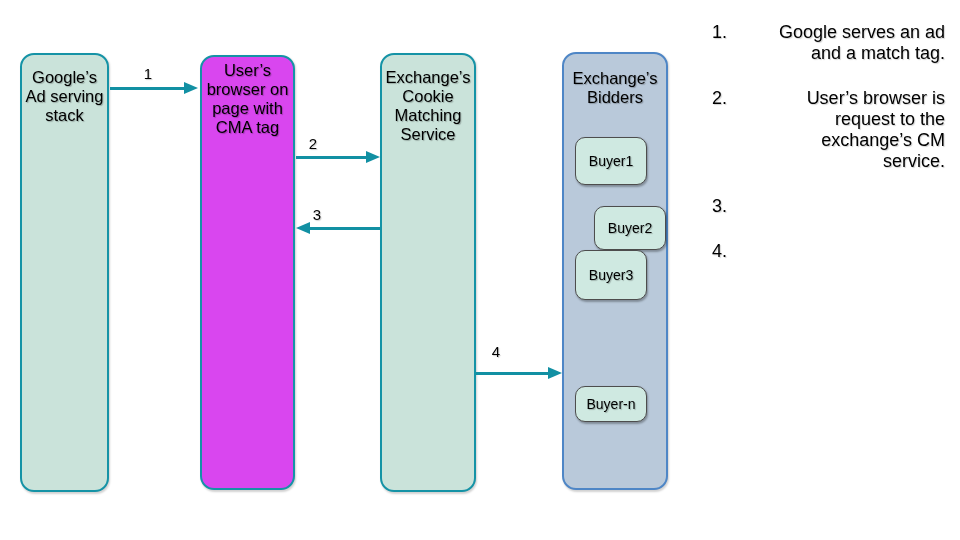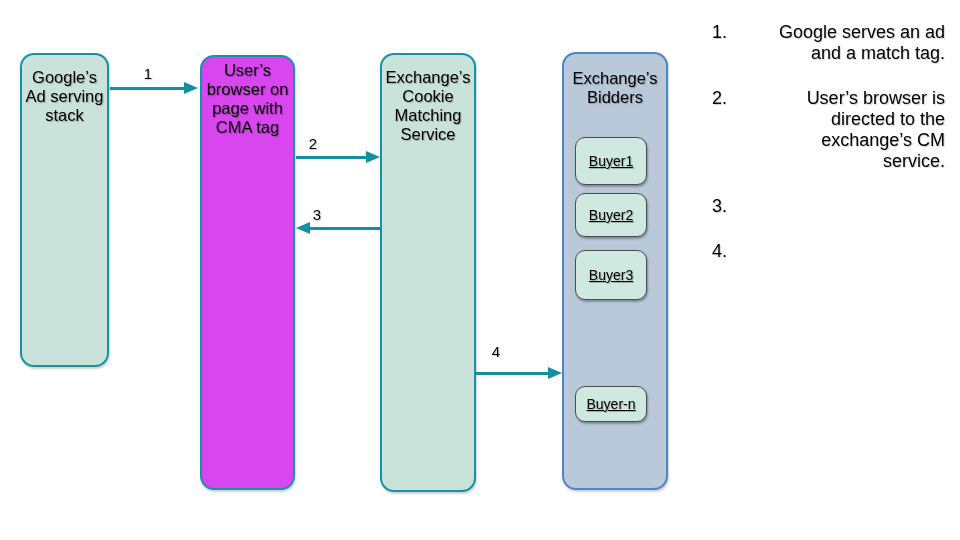--- a/index.html
+++ b/index.html
@@ -21,44 +21,43 @@
     text-align: center;
     box-shadow: 1px 1.5px 2px rgba(0,0,0,0.18);
   }
   .lane-label {
     font-size: 16.5px;
     line-height: 19px;
     white-space: pre-line;
     color: #000;
     text-shadow: 1px 1px 1px rgba(0,0,0,0.25);
   }
-  #lane-google   { left: 20px;  top: 53px; width: 89px;  height: 314px; background: #cae3da; padding-top: 13px; }
+  #lane-google   { left: 20px;  top: 53px; width: 89px;  height: 439px; background: #cae3da; padding-top: 13px; }
   #lane-browser  { left: 200px; top: 55px; width: 95px;  height: 435px; background: #d946ef; padding-top: 4px; }
   #lane-cm       { left: 380px; top: 53px; width: 96px;  height: 439px; background: #cae3da; padding-top: 13px; }
   #lane-bidders  { left: 562px; top: 52px; width: 106px; height: 438px; background: #b9c9da; border-color: #4e86c6; padding-top: 15px; }
 
   
   .buyer {
     position: absolute;
     left: 575px;
     width: 72px;
     box-sizing: border-box;
     background: #cfe9e1;
     border: 1.5px solid #4d4d4d;
     border-radius: 10px;
     display: flex;
     align-items: center;
     justify-content: center;
     font-size: 14px;
     box-shadow: 1px 1.5px 2px rgba(0,0,0,0.3);
     text-shadow: 1px 1px 1px rgba(0,0,0,0.25);
-    text-decoration: underline;
   }
   #buyer-1 { top: 137px; height: 48px; }
-  #buyer-2 { top: 193px; height: 44px; }
+  #buyer-2 { top: 206px; height: 44px; margin-left: 19px; }
   #buyer-3 { top: 250px; height: 50px; }
   #buyer-n { top: 386px; height: 36px; }
 
   
   .arrow-line { position: absolute; height: 3px; background: #1290a3; }
   .arrow-head { position: absolute; width: 0; height: 0; }
   .arrow-head.right {
     border-left: 14px solid #1290a3;
     border-top: 6.5px solid transparent;
     border-bottom: 6.5px solid transparent;
@@ -168,21 +167,21 @@
 
   <div class="steps">
     <div class="step">
       <div class="step-num">1.</div>
       <div class="step-text">Google serves an ad
 and a match tag.</div>
     </div>
     <div class="step">
       <div class="step-num">2.</div>
       <div class="step-text">User’s browser is
-directed to the
+request to the
 exchange’s CM
 service.</div>
     </div>
     <div class="step">
       <div class="step-num">3.</div>
     </div>
     <div class="step">
       <div class="step-num">4.</div>
     </div>
   </div>

